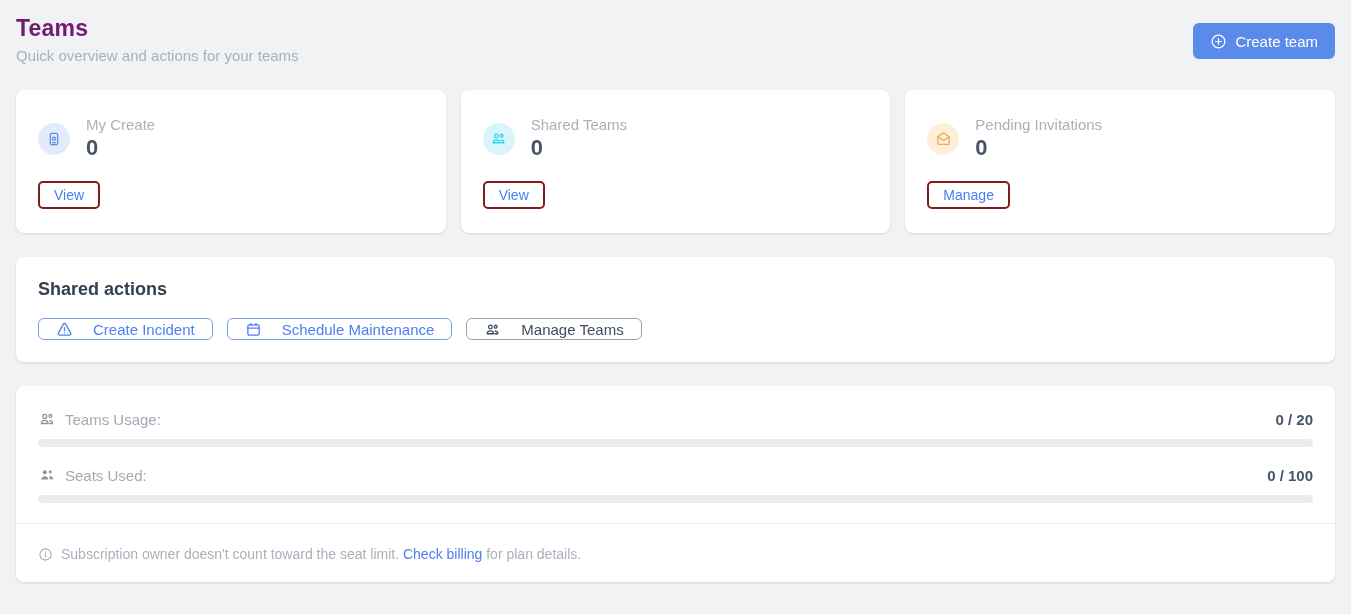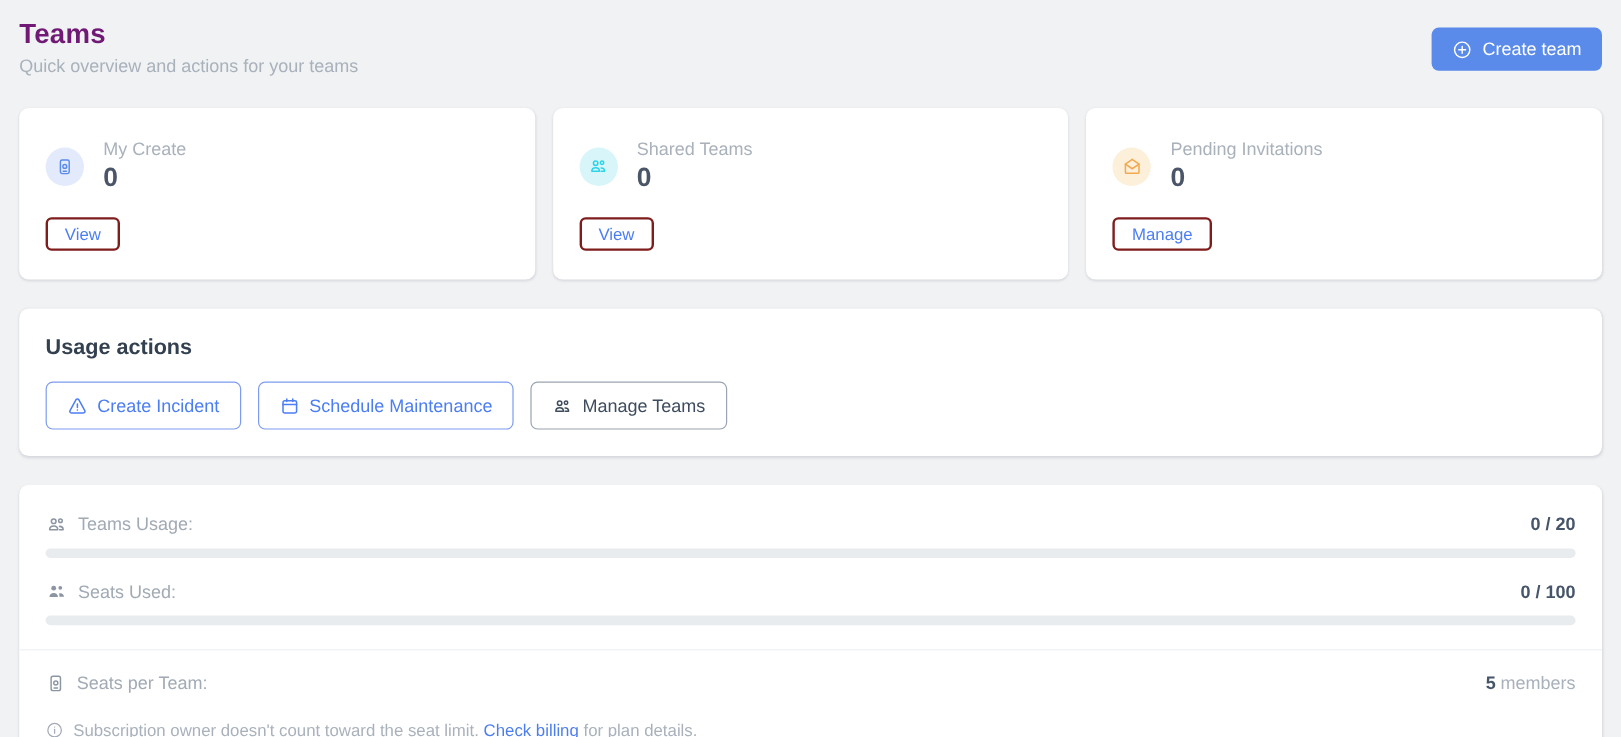--- a/index.html
+++ b/index.html
@@ -52,23 +52,23 @@
 
   
   .panel {
     background: #ffffff; border-radius: 8px;
     box-shadow: 0 1px 3px rgba(20,30,50,0.08), 0 1px 2px rgba(20,30,50,0.05);
     padding: 22px; margin-bottom: 24px;
   }
   .panel-title { font-size: 18px; font-weight: 700; color: #33404f; margin-bottom: 18px; }
   .qa-buttons { display: flex; gap: 14px; }
   .qa-btn {
-    display: inline-flex; align-items: center; gap: 8px;
+    display: inline-flex; align-items: center; gap: 20px;
     background: #ffffff; font-size: 15px; font-family: inherit;
-    height: 40px; padding: 1px 17px; border-radius: 6px; cursor: pointer;
+    height: 22px; padding: 1px 17px; border-radius: 6px; cursor: pointer;
   }
   .qa-blue    { border: 1px solid #7d9cf0; color: #4c7ef3; }
   .qa-neutral { border: 1px solid #9aa4b1; color: #3f4c5e; }
 
   
   .usage-panel { padding: 24px 22px 20px 22px; margin-bottom: 0; }
   .usage-row { display: flex; justify-content: space-between; align-items: center; }
   .usage-label { display: flex; align-items: center; gap: 9px; font-size: 15px; color: #a2aab4; }
   .usage-label svg { color: #8b95a3; }
   .usage-value { font-size: 15px; font-weight: 700; color: #46556a; }
@@ -154,21 +154,21 @@
       <div>
         <div class="stat-label">Pending Invitations</div>
         <div class="stat-value">0</div>
       </div>
     </div>
     <button class="btn-outline-blue">Manage</button>
   </div>
 </div>
 
 <div class="panel">
-  <div class="panel-title">Usage actions</div>
+  <div class="panel-title">Shared actions</div>
   <div class="qa-buttons">
 
     <button class="qa-btn qa-blue">
       <span>
         <svg width="17" height="17" viewBox="0 0 24 24" fill="none" stroke="currentColor" stroke-width="1.8" stroke-linecap="round" stroke-linejoin="round">
           <path d="M10.4 4.4 3.3 17.2a1.8 1.8 0 0 0 1.6 2.7h14.2a1.8 1.8 0 0 0 1.6-2.7L13.6 4.4a1.85 1.85 0 0 0-3.2 0z"></path>
           <path d="M12 9.5v4"></path>
             <path d="M12 16.6h.01"></path>
         </svg>
       </span>
@@ -233,35 +233,20 @@
       <span>Seats Used:</span>
     </div>
     <div class="usage-value">0 / 100</div>
   </div>
   <div class="progress-track">
     <div class="progress-fill" style="width: 0%;"></div>
   </div>
 
   <hr class="usage-divider">
 
-  <div class="usage-row seats-row">
-    <div class="usage-label">
-      <span>
-        <svg width="17" height="17" viewBox="0 0 24 24" fill="none" stroke="currentColor" stroke-width="1.7" stroke-linecap="round">
-          <rect x="6.5" y="3.5" width="11" height="17" rx="2.2"></rect>
-          <circle cx="12" cy="11.5" r="2.4"></circle>
-          <path d="M10 17.5h4"></path>
-        </svg>
-      </span>
-      <span>Seats per Team:</span>
-    </div>
-    <div class="usage-value">
-      <span>5</span><span class="seats-value-unit">members</span>
-    </div>
-  </div>
 
   <div class="usage-note">
     <span>
       <svg width="15" height="15" viewBox="0 0 24 24" fill="none" stroke="currentColor" stroke-width="1.7" stroke-linecap="round">
         <circle cx="12" cy="12" r="9"></circle>
           <path d="M12 11v5"></path>
           <path d="M12 7.8h.01"></path>
       </svg>
     </span>
     <span>

